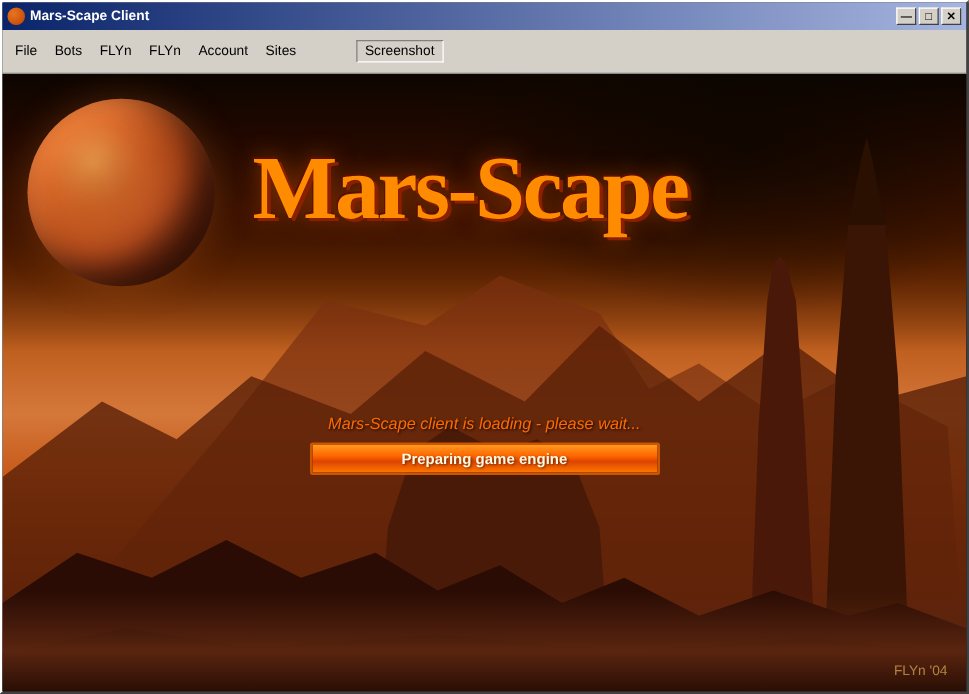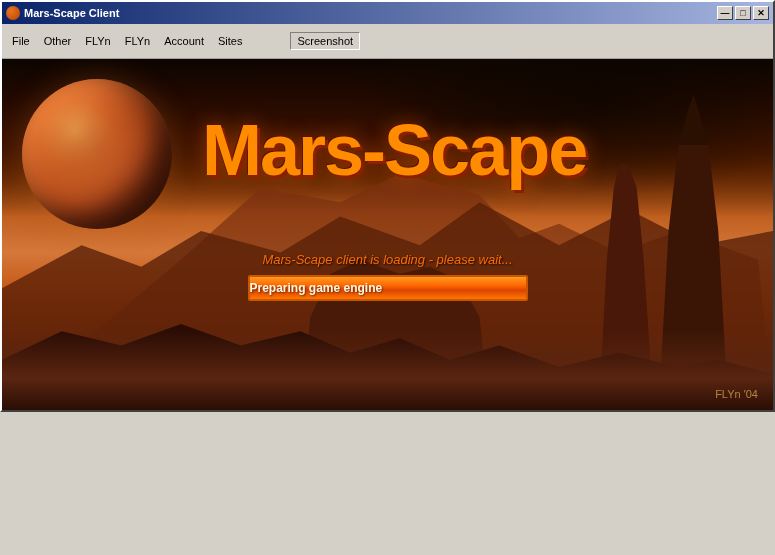--- a/index.html
+++ b/index.html
@@ -9,21 +9,21 @@
       height: 555px;
       background: #d4d0c8;
       font-family: 'Tahoma', 'Arial', sans-serif;
       font-size: 11px;
       overflow: hidden;
     }
 
     
     .window {
       width: 775px;
-      height: 412px;
+      height: 555px;
       border: 2px solid #ffffff;
       border-right-color: #404040;
       border-bottom-color: #404040;
       display: flex;
       flex-direction: column;
       background: #000000;
     }
 
     .title-bar {
       height: 22px;
@@ -177,21 +177,21 @@
         radial-gradient(ellipse at 50% 50%, rgba(100,40,10,0.2) 0%, transparent 60%);
     }
 
     
     .game-title {
       position: absolute;
       top: 50px;
       left: 200px;
       font-size: 72px;
       font-weight: bold;
-      font-family: Liberation Sans, sans-serif;
+      font-family: Liberation Serif, serif;
       color: #ff8c00;
       text-shadow:
         3px 3px 0 #8b2000,
         -1px -1px 0 #5a1000,
         0 0 20px rgba(255,100,0,0.5);
       letter-spacing: -2px;
     }
 
     
     .rock-svg {
@@ -238,20 +238,21 @@
       height: 100%;
       background: linear-gradient(
         to bottom,
         #ff9920 0%,
         #ff6600 40%,
         #dd4400 60%,
         #ff7700 100%
       );
       display: flex;
       align-items: center;
+      justify-content: center;
     }
 
     .progress-bar-text {
       color: #fff8e0;
       font-size: 12px;
       font-weight: bold;
       text-shadow: 1px 1px 2px rgba(0,0,0,0.5);
       position: relative;
       z-index: 1;
     }
@@ -304,21 +305,21 @@
     </div>
     <div class="title-bar-buttons">
       <button class="title-btn">—</button>
       <button class="title-btn">□</button>
       <button class="title-btn">✕</button>
     </div>
   </div>
 
   <div class="menu-bar">
     <div class="menu-item">File</div>
-    <div class="menu-item">Other</div>
+    <div class="menu-item">Bots</div>
     <div class="menu-item">FLYn</div>
     <div class="menu-item">FLYn</div>
     <div class="menu-item">Account</div>
     <div class="menu-item">Sites</div>
     <div class="menu-item active">Screenshot</div>
   </div>
 
   <div class="main-content">
 
     <div class="background"></div>

